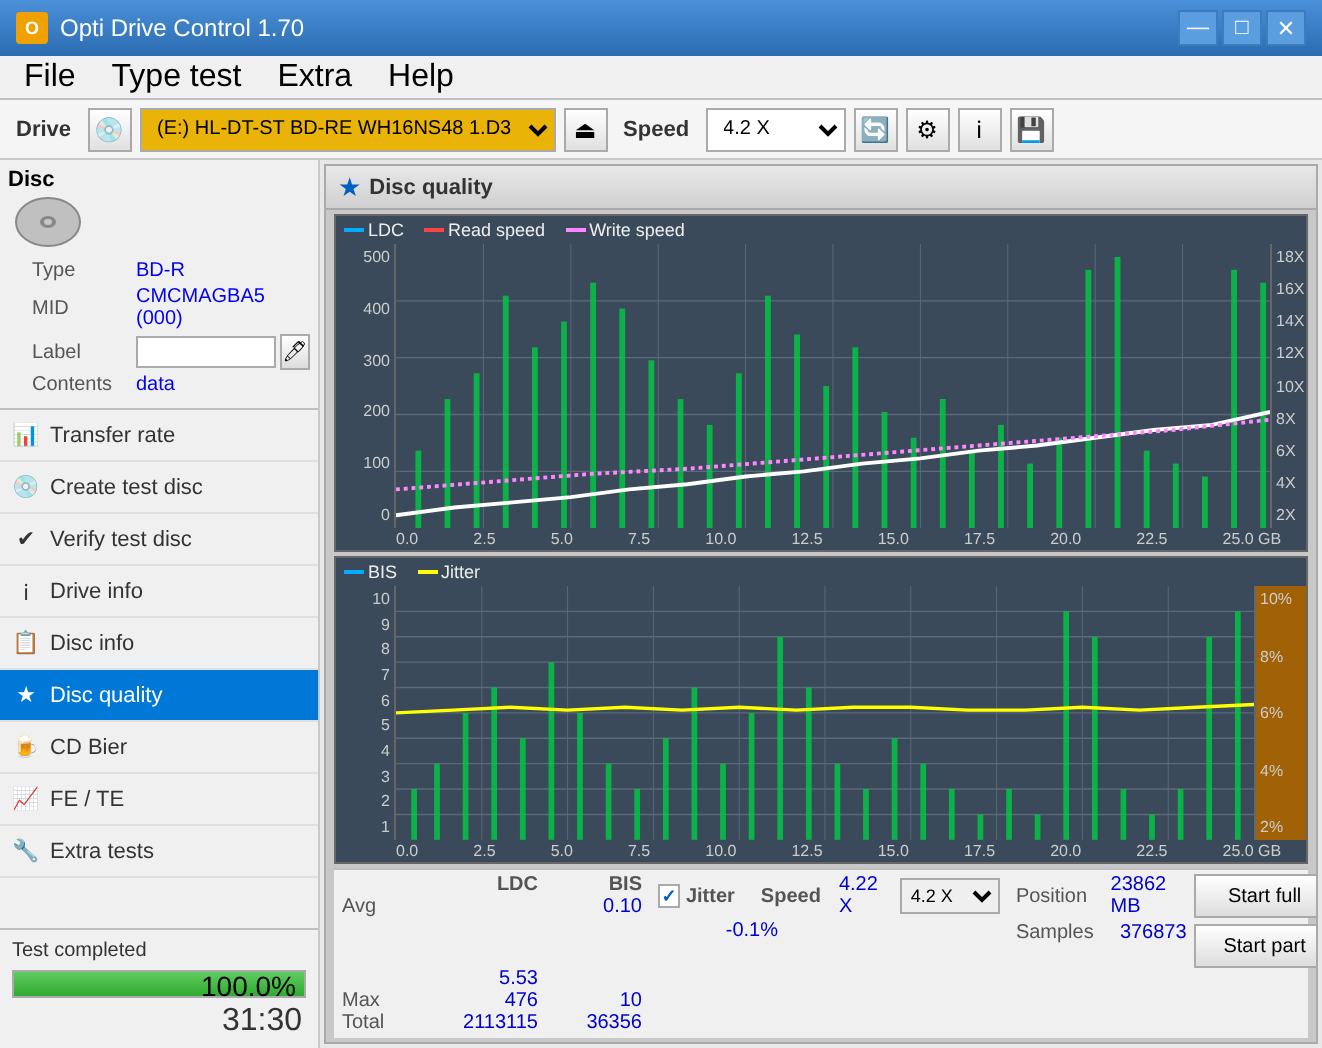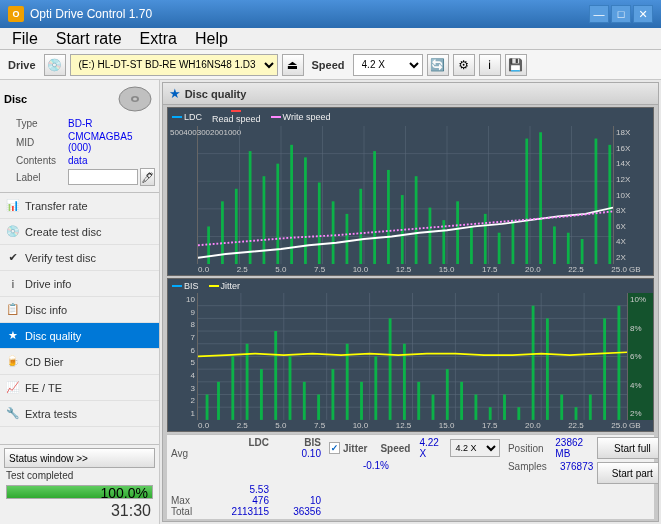--- a/index.html
+++ b/index.html
@@ -43,21 +43,21 @@
       background: #f5f5f5;
       height: 30px;
       display: flex;
       align-items: center;
       border-bottom: 1px solid #c8c8c8;
       padding: 0 4px;
       gap: 4px;
     }
     .toolbar-label { font-size: 11px; font-weight: bold; color: #333; padding: 0 4px; }
     .drive-select {
-      background: #fef9c3;
+      background: #eab308;
       border: 1px solid #aaa;
       height: 22px;
       padding: 0 4px;
       font-size: 10px;
       min-width: 200px;
     }
     .toolbar-btn {
       background: linear-gradient(to bottom, #fff, #e0e0e0);
       border: 1px solid #aaa;
       height: 22px;
@@ -90,23 +90,23 @@
       display: flex;
       flex-direction: column;
       flex-shrink: 0;
     }
     .disc-panel {
       border-bottom: 1px solid #c0c0c0;
       padding: 4px;
     }
     .disc-header {
       display: flex;
-      align-items: center;
       justify-content: space-between;
       margin-bottom: 4px;
+      flex-direction: column;
     }
     .disc-title { font-size: 11px; font-weight: bold; }
     .disc-row {
       display: flex;
       align-items: center;
       margin-bottom: 2px;
       font-size: 10px;
     }
     .disc-row-label { color: #555; width: 52px; flex-shrink: 0; margin-left: 12px; }
     .disc-row-value { color: #0000cc; font-weight: normal; }
@@ -259,21 +259,21 @@
   </div>
   <div class="title-bar-controls">
     <button class="title-btn">—</button>
     <button class="title-btn">□</button>
     <button class="title-btn close">✕</button>
   </div>
 </div>
 
 <div class="menu-bar">
   <span class="menu-item">File</span>
-  <span class="menu-item">Start rate</span>
+  <span class="menu-item">Type test</span>
   <span class="menu-item">Extra</span>
   <span class="menu-item">Help</span>
 </div>
 
 <div class="toolbar">
   <span class="toolbar-label">Drive</span>
   <div class="toolbar-btn">💿</div>
   <select class="drive-select">
     <option>(E:)  HL-DT-ST BD-RE  WH16NS48 1.D3</option>
   </select>
@@ -305,28 +305,28 @@
       </div>
       <div class="disc-row">
         <span class="disc-row-label">Type</span>
         <span class="disc-row-value blue">BD-R</span>
       </div>
       <div class="disc-row">
         <span class="disc-row-label">MID</span>
         <span class="disc-row-value blue">CMCMAGBA5 (000)</span>
       </div>
       <div class="disc-row">
-        <span class="disc-row-label">Contents</span>
-        <span class="disc-row-value blue">data</span>
-      </div>
-      <div class="disc-row">
         <span class="disc-row-label">Label</span>
         <input class="label-input" type="text" style="">
         <button class="label-btn">🖊</button>
       </div>
+      <div class="disc-row">
+        <span class="disc-row-label">Contents</span>
+        <span class="disc-row-value blue">data</span>
+      </div>
     </div>
 
     <div class="nav-items">
       <div class="nav-item">
         <span class="nav-icon">📊</span>
         <span>Transfer rate</span>
       </div>
       <div class="nav-item">
         <span class="nav-icon">💿</span>
         <span>Create test disc</span>
@@ -355,21 +355,20 @@
         <span class="nav-icon">📈</span>
         <span>FE / TE</span>
       </div>
       <div class="nav-item">
         <span class="nav-icon">🔧</span>
         <span>Extra tests</span>
       </div>
     </div>
 
     <div class="status-section">
-      <button class="status-window-btn">Status window &gt;&gt;</button>
       <div class="status-text">Test completed</div>
       <div class="progress-bar-container">
         <div class="progress-bar-fill" style="width:100%;"></div>
         <span class="progress-text">100.0%</span>
       </div>
       <div class="time-display">31:30</div>
     </div>
   </div>
 
   <div class="content-area">
@@ -382,33 +381,33 @@
 
       <div class="chart-container">
 
         <div style="flex:1.1; position:relative; background:#3a4a5a; border:1px solid #666; margin-bottom:2px; display:flex; flex-direction:column;">
 
           <div style="display:flex; gap:10px; align-items:center; padding:2px 4px; background:#3a4a5a; font-size:9px; color:#eee;">
             <span style="display:flex;align-items:center;gap:2px;">
               <span style="width:10px;height:2px;background:#00aaff;display:inline-block;"></span>
               <span>LDC</span>
             </span>
-            <span style="display:flex;align-items:center;gap:2px;flex-direction:column;">
+            <span style="display:flex;align-items:center;gap:2px;">
               <span style="width:10px;height:2px;background:#ff4444;display:inline-block;"></span>
               <span>Read speed</span>
             </span>
             <span style="display:flex;align-items:center;gap:2px;">
               <span style="width:10px;height:2px;background:#ff88ff;display:inline-block;"></span>
               <span>Write speed</span>
             </span>
           </div>
 
           <div style="flex:1; display:flex; position:relative;">
 
-            <div style="width:30px; background:#3a4a5a; border-right:1px solid #666; display:flex; flex-direction:row; justify-content:space-between; padding:2px 2px; font-size:8px; color:#ccc; text-align:right;">
+            <div style="width:30px; background:#3a4a5a; border-right:1px solid #666; display:flex; flex-direction:column; justify-content:space-between; padding:2px 2px; font-size:8px; color:#ccc; text-align:right;">
               <span>500</span>
               <span>400</span>
               <span>300</span>
               <span>200</span>
               <span>100</span>
               <span>0</span>
             </div>
 
             <div style="flex:1;position:relative;overflow:hidden;">
               <svg width="100%" height="100%" viewBox="0 0 450 110" preserveAspectRatio="none">
@@ -458,21 +457,21 @@
                 <rect x="415" y="90" width="3" height="20" fill="#00cc44" opacity="0.8"></rect>
                 <rect x="430" y="10" width="3" height="100" fill="#00cc44" opacity="0.8"></rect>
                 <rect x="445" y="15" width="3" height="95" fill="#00cc44" opacity="0.8"></rect>
 
                 <polyline points="0,105 30,102 60,100 90,98 120,95 150,93 180,90 210,88 240,85 270,83 300,80 330,78 360,75 390,72 420,70 450,65" stroke="white" stroke-width="1.5" fill="none"></polyline>
 
                 <polyline points="0,95 50,92 100,89 150,87 200,84 250,81 300,78 350,75 400,72 450,68" stroke="#ff88ff" stroke-width="1.5" fill="none" stroke-dasharray="2,2"></polyline>
               </svg>
             </div>
 
-            <div style="width:40px; background:#3a4a5a; border-left:1px solid #666; display:flex; flex-direction:column; justify-content:space-between; padding:2px 2px; font-size:8px; color:#ccc; text-align:left;">
+            <div style="width:18px; background:#3a4a5a; border-left:1px solid #666; display:flex; flex-direction:column; justify-content:space-between; padding:2px 2px; font-size:8px; color:#ccc; text-align:left;">
               <span>18X</span>
               <span>16X</span>
               <span>14X</span>
               <span>12X</span>
               <span>10X</span>
               <span>8X</span>
               <span>6X</span>
               <span>4X</span>
               <span>2X</span>
             </div>
@@ -576,21 +575,21 @@
                 <rect x="380" y="72" width="3" height="18" fill="#00cc44" opacity="0.8"></rect>
                 <rect x="395" y="81" width="3" height="9" fill="#00cc44" opacity="0.8"></rect>
                 <rect x="410" y="72" width="3" height="18" fill="#00cc44" opacity="0.8"></rect>
                 <rect x="425" y="18" width="3" height="72" fill="#00cc44" opacity="0.8"></rect>
                 <rect x="440" y="9" width="3" height="81" fill="#00cc44" opacity="0.8"></rect>
 
                 <polyline points="0,45 30,44 60,43 90,44 120,43 150,44 180,43 210,44 240,43 270,43 300,44 330,44 360,43 390,44 420,43 450,42" stroke="#ffff00" stroke-width="1.2" fill="none"></polyline>
               </svg>
             </div>
 
-            <div style="width:26px; background:#14532d; border-left:1px solid #666; display:flex; flex-direction:column; justify-content:space-between; padding:2px 2px; font-size:8px; color:#ccc; text-align:left;">
+            <div style="width:26px; background:#a16207; border-left:1px solid #666; display:flex; flex-direction:column; justify-content:space-between; padding:2px 2px; font-size:8px; color:#ccc; text-align:left;">
               <span>10%</span>
               <span>8%</span>
               <span>6%</span>
               <span>4%</span>
               <span>2%</span>
             </div>
           </div>
 
           <div style="display:flex; padding:0; background:#3a4a5a;">
             <div style="width:30px;"></div>

